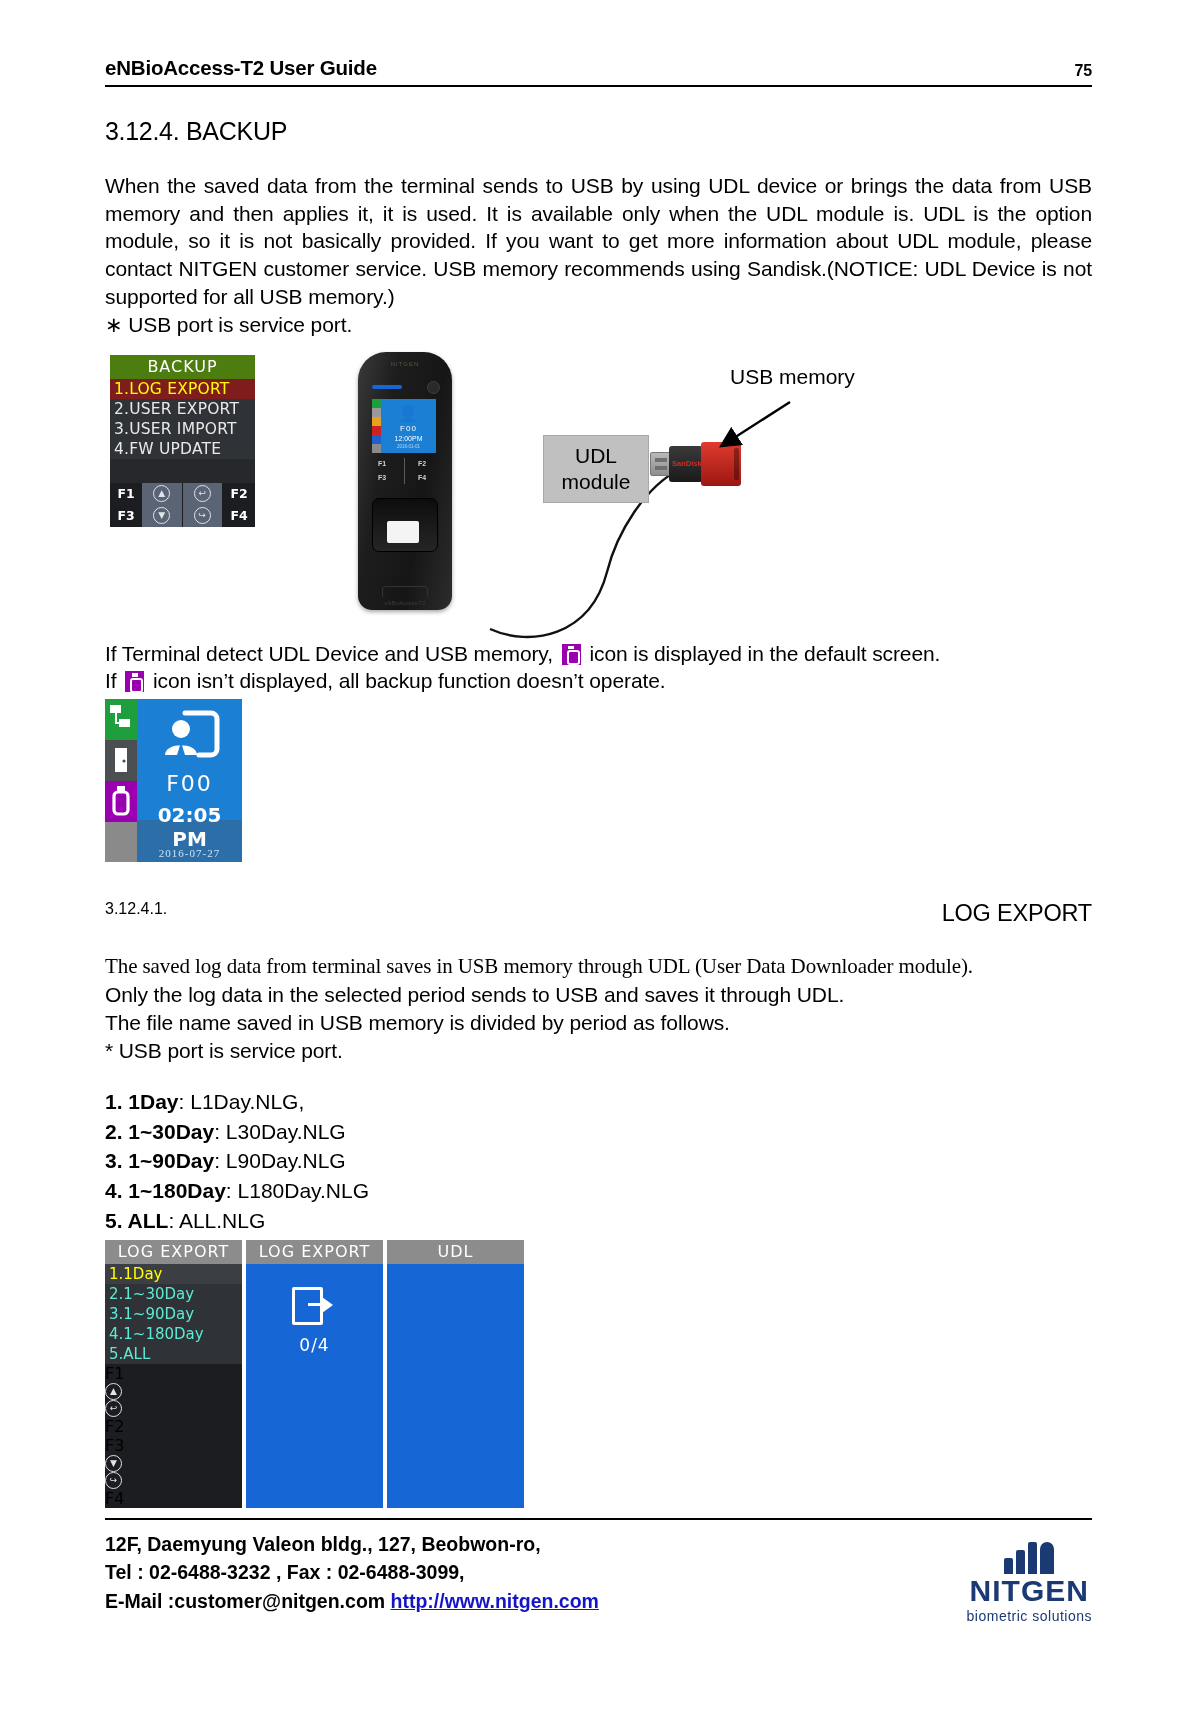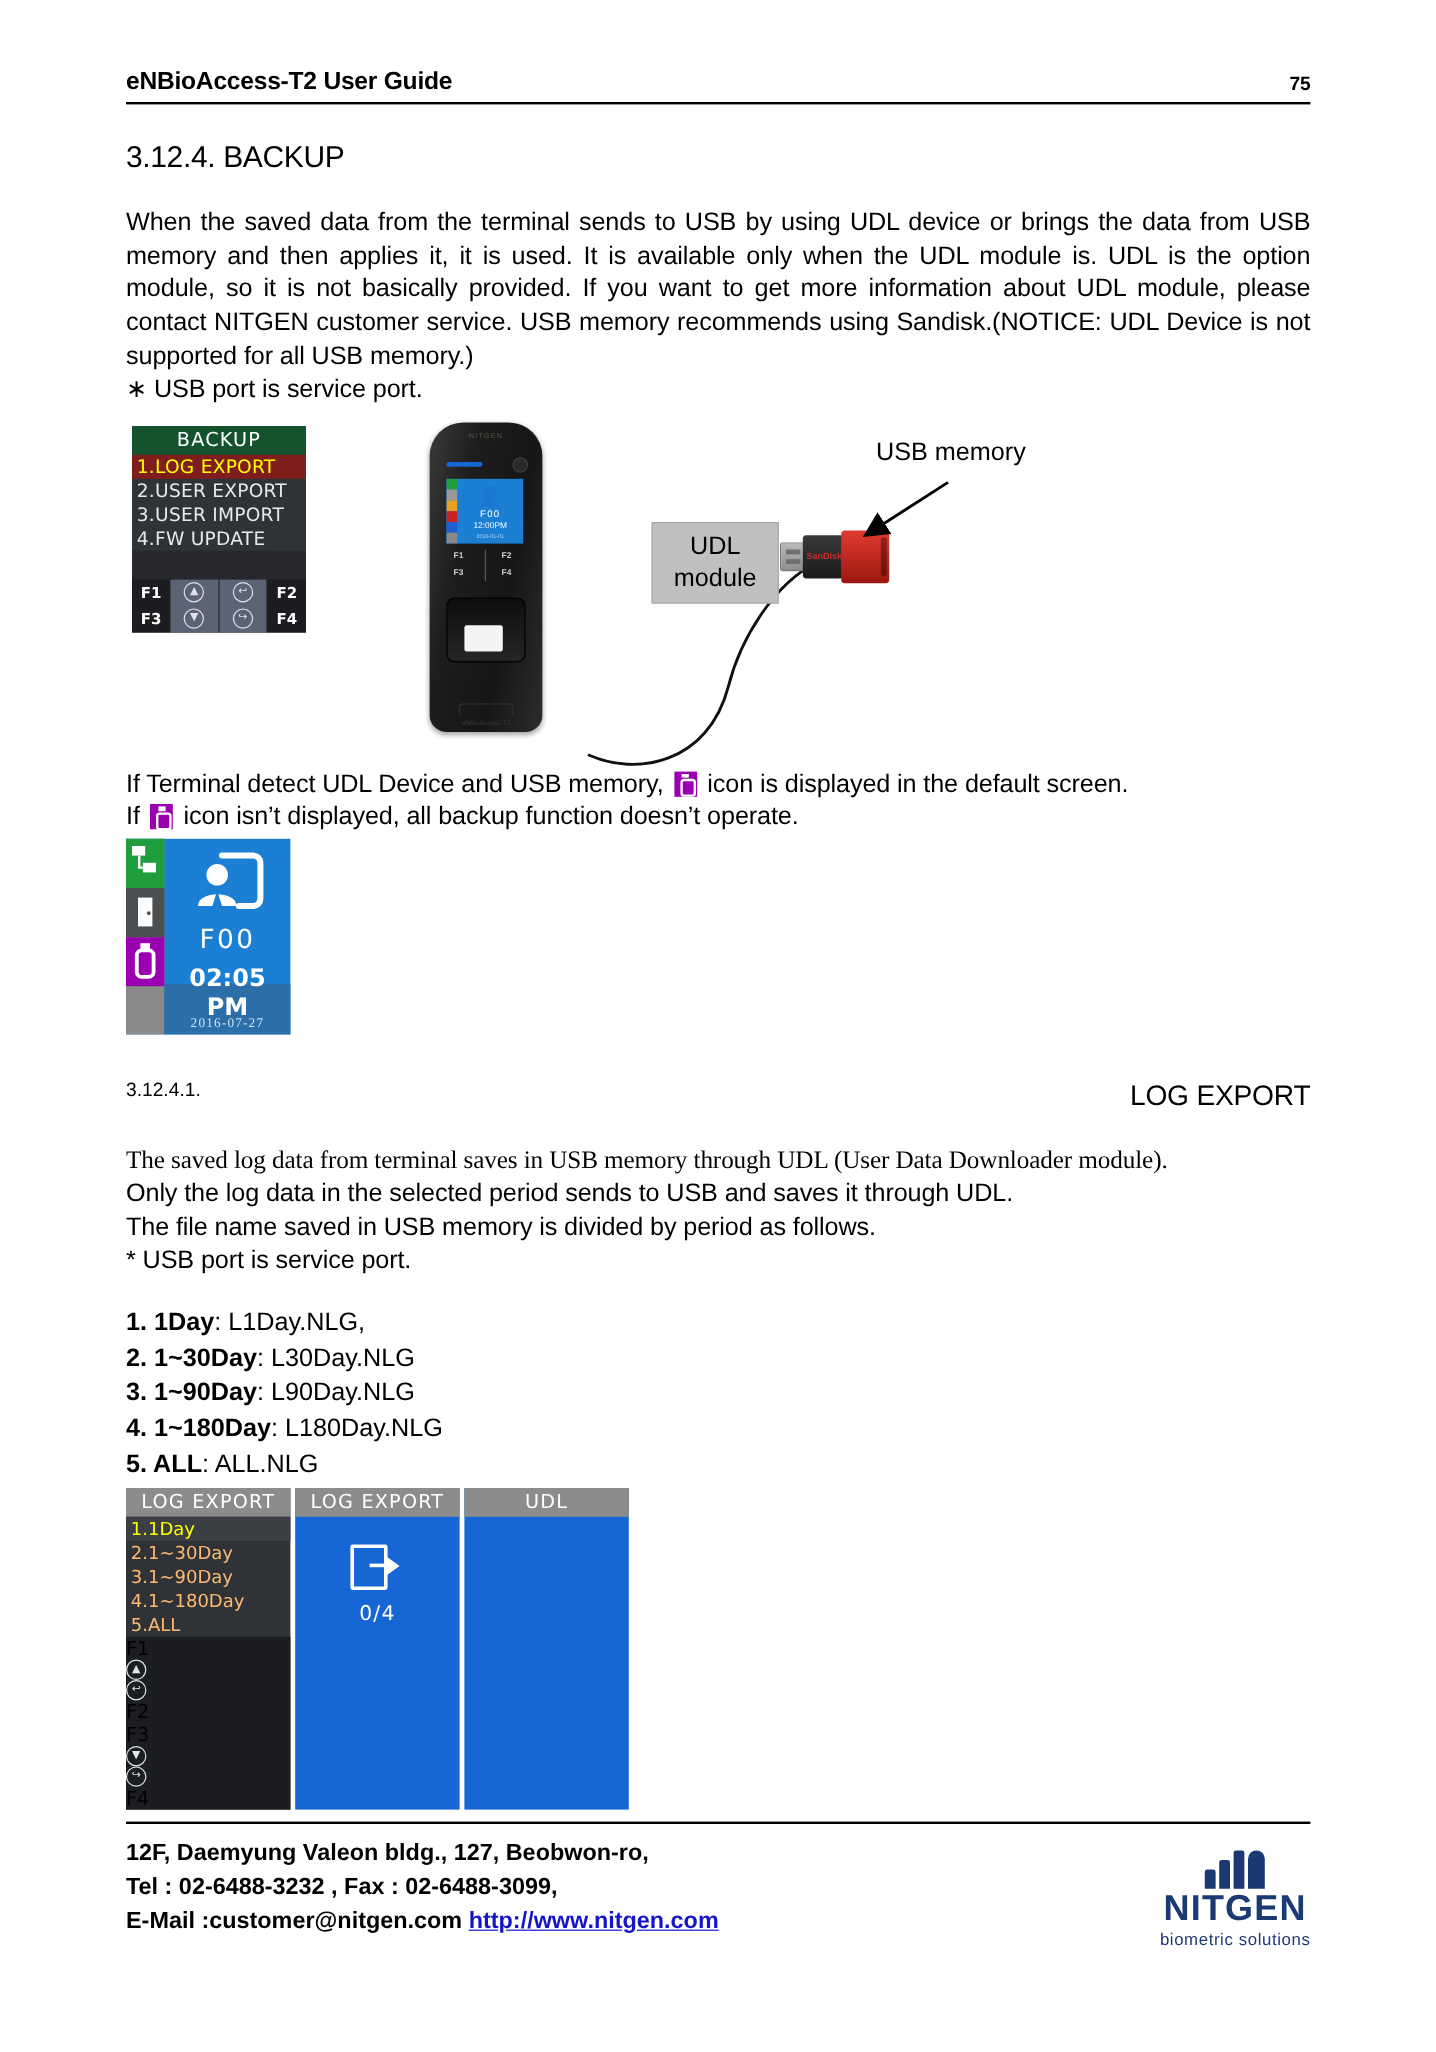--- a/index.html
+++ b/index.html
@@ -96,21 +96,21 @@
   .fig1 { position: relative; height: 285px; margin-top: 8px; }
 
   
   .dev-menu {
     position: absolute;
     width: 145px;
     background: #2f3236;
     font-family: "DejaVu Sans", sans-serif;
   }
   .dev-menu .title {
-    background: #14532d;
+    background: #4d7c0f;
     color: #ffffff;
     text-align: center;
     font-size: 16px;
     letter-spacing: 1px;
     padding: 2px 0 3px 0;
   }
   .dev-menu ul { list-style: none; margin: 0; padding: 0; }
   .dev-menu li {
     font-size: 15.5px;
     color: #e9e9e9;
@@ -278,21 +278,21 @@
   
   .screens { display: flex; gap: 4px; margin-top: 4px; }
   .scr { font-family: "DejaVu Sans", sans-serif; }
   .scr .bar {
     background: #8c8c8c; color: #fff; text-align: center;
     font-size: 16px; letter-spacing: 1px; padding: 2px 0 3px 0;
   }
   .scr-menu { width: 137px; background: #2f3236; }
   .scr-menu ul { list-style: none; margin: 0; padding: 0; }
   .scr-menu li {
-    font-size: 15px; color: #fdba74; padding: 1px 0 1px 4px;
+    font-size: 15px; color: #5eead4; padding: 1px 0 1px 4px;
     white-space: nowrap;
   }
   .scr-menu li.sel { color: #ffff00; background: #3b3f44; }
   .scr-blue { width: 137px; background: #1766d6; position: relative; }
   .scr-blue .inner {
     height: 115px; display: flex; flex-direction: column;
     align-items: center; justify-content: center; color: #fff;
   }
   .scr-blue .cap2 { font-size: 17px; letter-spacing: 1px; margin-top: 8px; }
 

